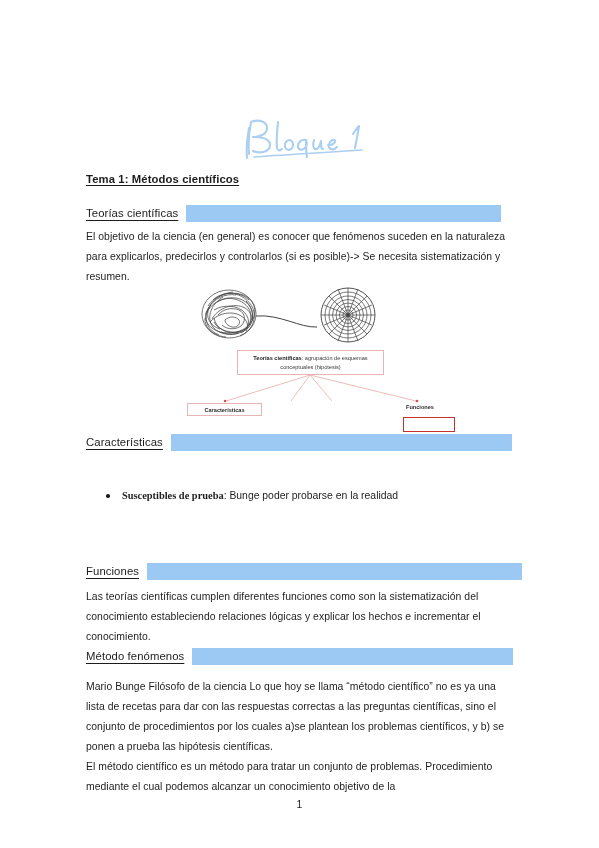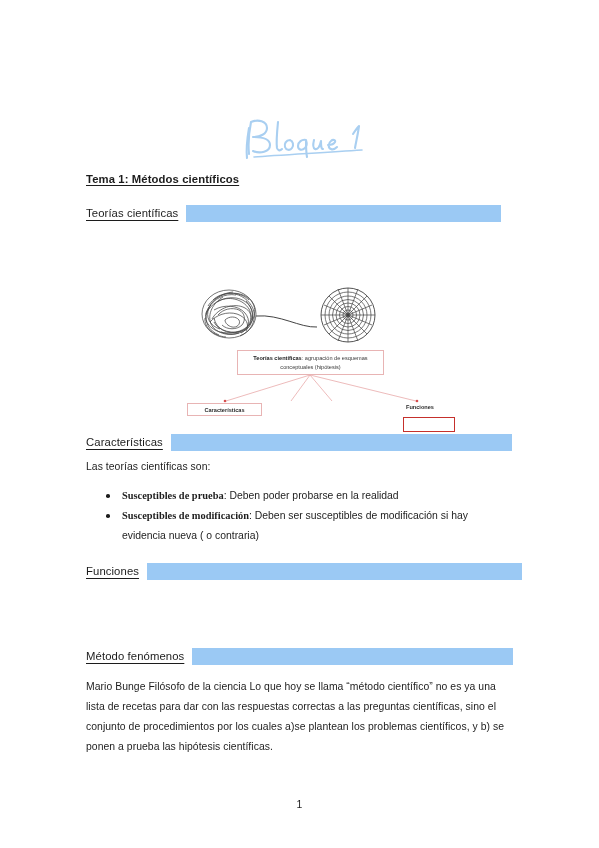--- a/index.html
+++ b/index.html
@@ -207,20 +207,21 @@
     </svg>
   </div>
 
   <div class="tema-heading">Tema 1: Métodos científicos</div>
 
   <div class="sec-head-row" style="top:188px;">
     <span class="sec-head-label">Teorías científicas</span>
     <span class="sec-head-bar" style="width:315px;"></span>
   </div>
 
+  <div class="para" style="top:211px;">El objetivo de la ciencia (en general) es conocer que fenómenos suceden en la naturaleza para explicarlos, predecirlos y controlarlos (si es posible)-&gt; Se necesita sistematización y resumen.</div>
 
   <div class="diagram">
     <svg width="320" height="152" viewBox="0 0 320 152">
 
       <g stroke="#3a3a3a" fill="none" stroke-width="0.75" opacity="0.95">
         <ellipse cx="79" cy="30" rx="27" ry="24" stroke="#4a4a4a" stroke-width="0.8"></ellipse>
         <path d="M58 22 C64 12 80 6 93 11 C106 16 108 30 100 40 C92 50 72 52 62 44 C53 37 54 28 61 21"></path>
         <path d="M62 35 C68 24 84 18 95 24 C104 29 103 41 94 46 C84 51 68 47 64 38"></path>
         <path d="M67 18 C78 11 93 15 99 25 C104 34 99 45 89 48 C78 51 66 45 64 34"></path>
         <path d="M56 30 C60 20 73 12 86 14 C98 16 105 26 102 36"></path>
@@ -279,36 +280,36 @@
     <div class="dgm-plain">Funciones</div>
   </div>
 
   <div class="red-empty-box"></div>
 
   <div class="sec-head-row" style="top:417px;">
     <span class="sec-head-label">Características</span>
     <span class="sec-head-bar" style="width:341px;"></span>
   </div>
 
-  <div class="para" style="top:441px;">Las teorías científicas son:</div>
 
   <ul class="bullets" style="top:470px;">
-    <li><b>Susceptibles de prueba</b><span>: Deben poder probarse en la realidad</span></li>
-    <li><b>Susceptibles de modificación</b><span>: Deben ser susceptibles de modificación si hay evidencia nueva ( o contraria)</span></li>
+    <li><b>Susceptibles de prueba</b><span>: Bunge poder probarse en la realidad</span></li>
   </ul>
 
   <div class="sec-head-row" style="top:546px;">
     <span class="sec-head-label">Funciones</span>
     <span class="sec-head-bar" style="width:375px;"></span>
   </div>
 
+  <div class="para" style="top:571px;">Las teorías científicas cumplen diferentes funciones como son la sistematización del conocimiento estableciendo relaciones lógicas y explicar los hechos e incrementar el conocimiento.</div>
 
   <div class="sec-head-row" style="top:631px;">
     <span class="sec-head-label">Método fenómenos</span>
     <span class="sec-head-bar" style="width:321px;"></span>
   </div>
 
   <div class="para" style="top:661px;">Mario Bunge Filósofo de la ciencia Lo que hoy se llama “método científico” no es ya una lista de recetas para dar con las respuestas correctas a las preguntas científicas, sino el conjunto de procedimientos por los cuales a)se plantean los problemas científicos, y b) se ponen a prueba las hipótesis científicas.</div>
 
+  <div class="para" style="top:741px;">El método científico es un método para tratar un conjunto de problemas. Procedimiento mediante el cual podemos alcanzar un conocimiento objetivo de la</div>
 
   <div class="page-num">1</div>
 
 </div>
 
 </body></html>

